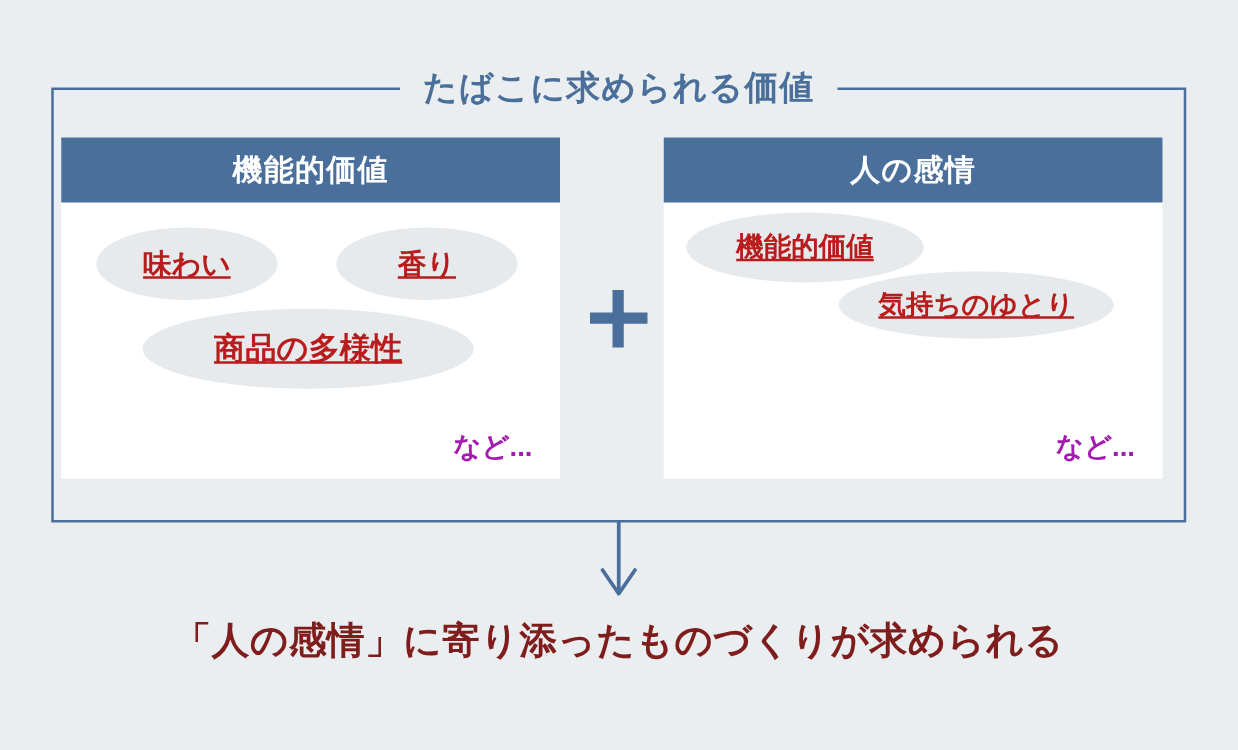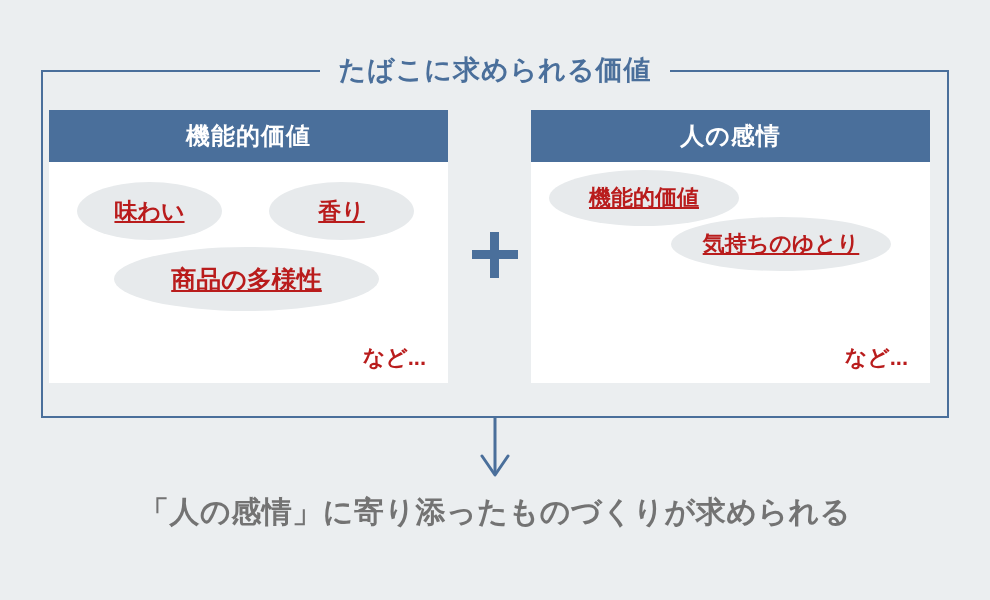--- a/index.html
+++ b/index.html
@@ -108,21 +108,21 @@
   
   .b-yohaku { left: 18px;  top: 8px;   width: 190px; height: 56px; font-size: 22px; }
   .b-yutori { left: 140px; top: 55px;  width: 220px; height: 54px; font-size: 22px; }
   .b-comm   { left: 22px;  top: 112px; width: 265px; height: 82px; font-size: 21px; }
 
   
   .nado {
     position: absolute;
     right: 22px;
     bottom: 10px;
-    color: #b91c1c;
+    color: #a21caf;
     font-size: 22px;
     font-weight: bold;
   }
 
   
   .plus {
     position: absolute;
     left: 472px;
     top: 232px;
     width: 46px;
@@ -144,21 +144,21 @@
     height: 62px;
   }
 
   
   .conclusion {
     position: absolute;
     left: 0;
     right: 0;
     top: 492px;
     text-align: center;
-    color: #737373;
+    color: #7f1d1d;
     font-size: 30px;
     font-weight: bold;
     letter-spacing: 0.5px;
   }
 </style>
 </head>
 <body>
 
 <div id="stage">
 

